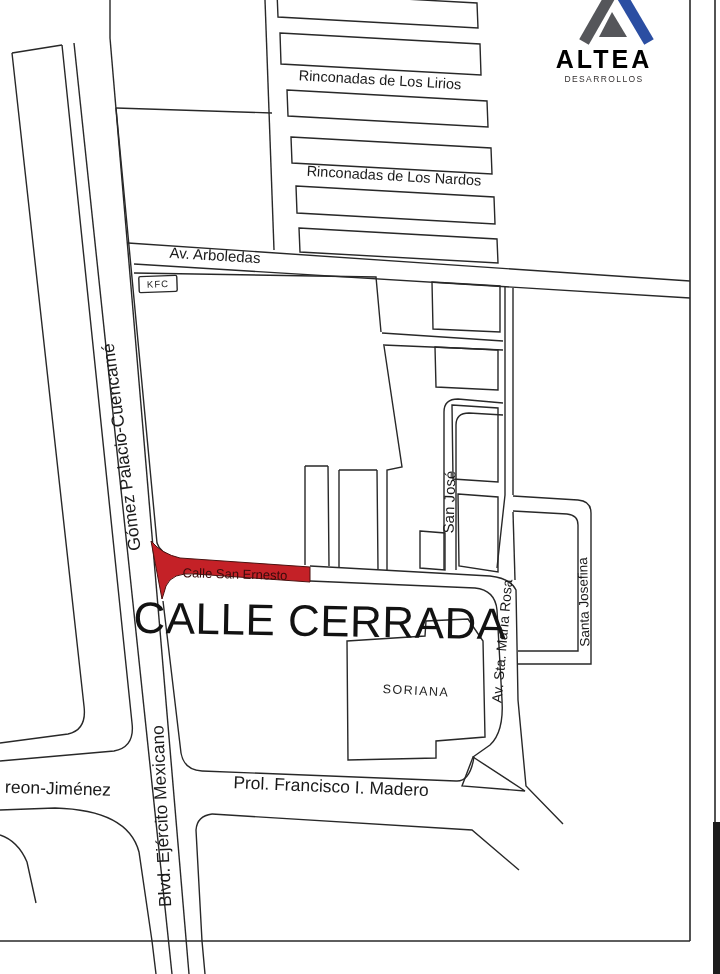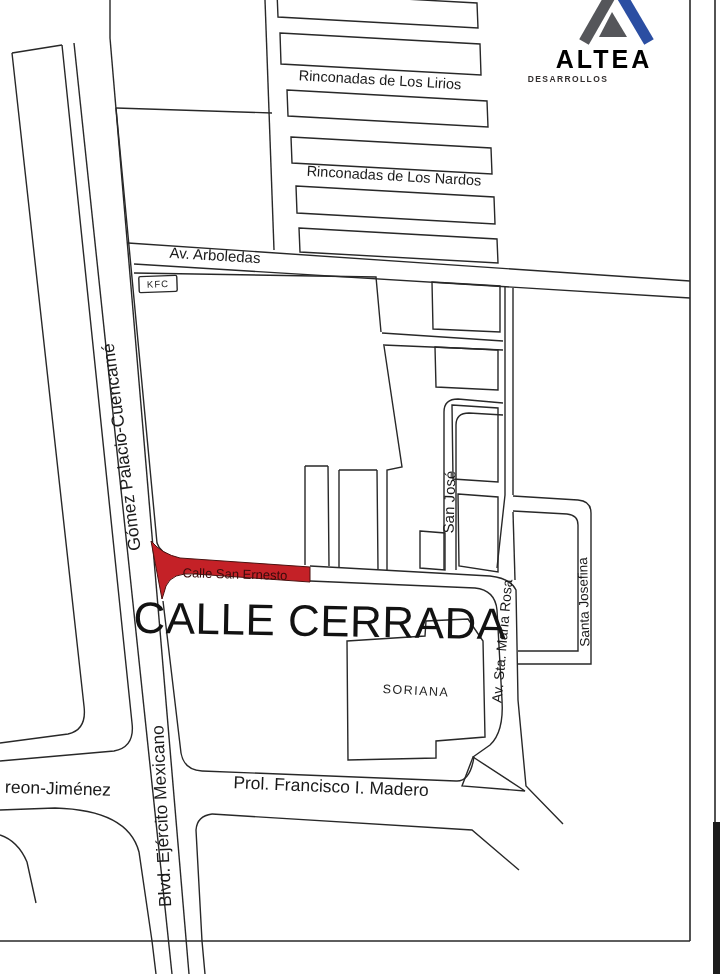--- a/index.html
+++ b/index.html
@@ -19,21 +19,21 @@
   .l-sanjose{left:449px;top:502px;font-size:15px;transform:translate(-50%,-50%) rotate(-88deg);}
   .l-smr{left:502px;top:641px;font-size:14px;transform:translate(-50%,-50%) rotate(-85deg);}
   .l-josefina{left:584px;top:602px;font-size:13.5px;transform:translate(-50%,-50%) rotate(-91.5deg);}
   .l-soriana{left:416px;top:691px;font-size:12.5px;letter-spacing:1.5px;color:#222;
              transform:translate(-50%,-50%) rotate(3deg);}
   .l-madero{left:331px;top:787px;font-size:17.5px;transform:translate(-50%,-50%) rotate(2.3deg);}
   .l-jimenez{left:58px;top:789px;font-size:17.5px;transform:translate(-50%,-50%) rotate(1.5deg);}
   .l-blvd{left:162px;top:816px;font-size:17.5px;transform:translate(-50%,-50%) rotate(-92.5deg);}
   .l-altea{left:604px;top:59px;font-size:25px;font-weight:bold;color:#000000;letter-spacing:3px;
            transform:translate(-50%,-50%);}
-  .l-desarrollos{left:568px;top:79px;font-size:8.5px;font-weight:bold;color:#332f2f;letter-spacing:1.4px;
+  .l-desarrollos{left:604px;top:79px;font-size:8.5px;font-weight:normal;color:#332f2f;letter-spacing:1.4px;
            transform:translate(-50%,-50%);}
 </style>
 </head>
 <body>
 
 <div id="stage">
 
   <svg id="mapsvg" width="720" height="974" viewBox="0 0 720 974">
     <g fill="none" stroke="#282828" stroke-width="1.4">
 

